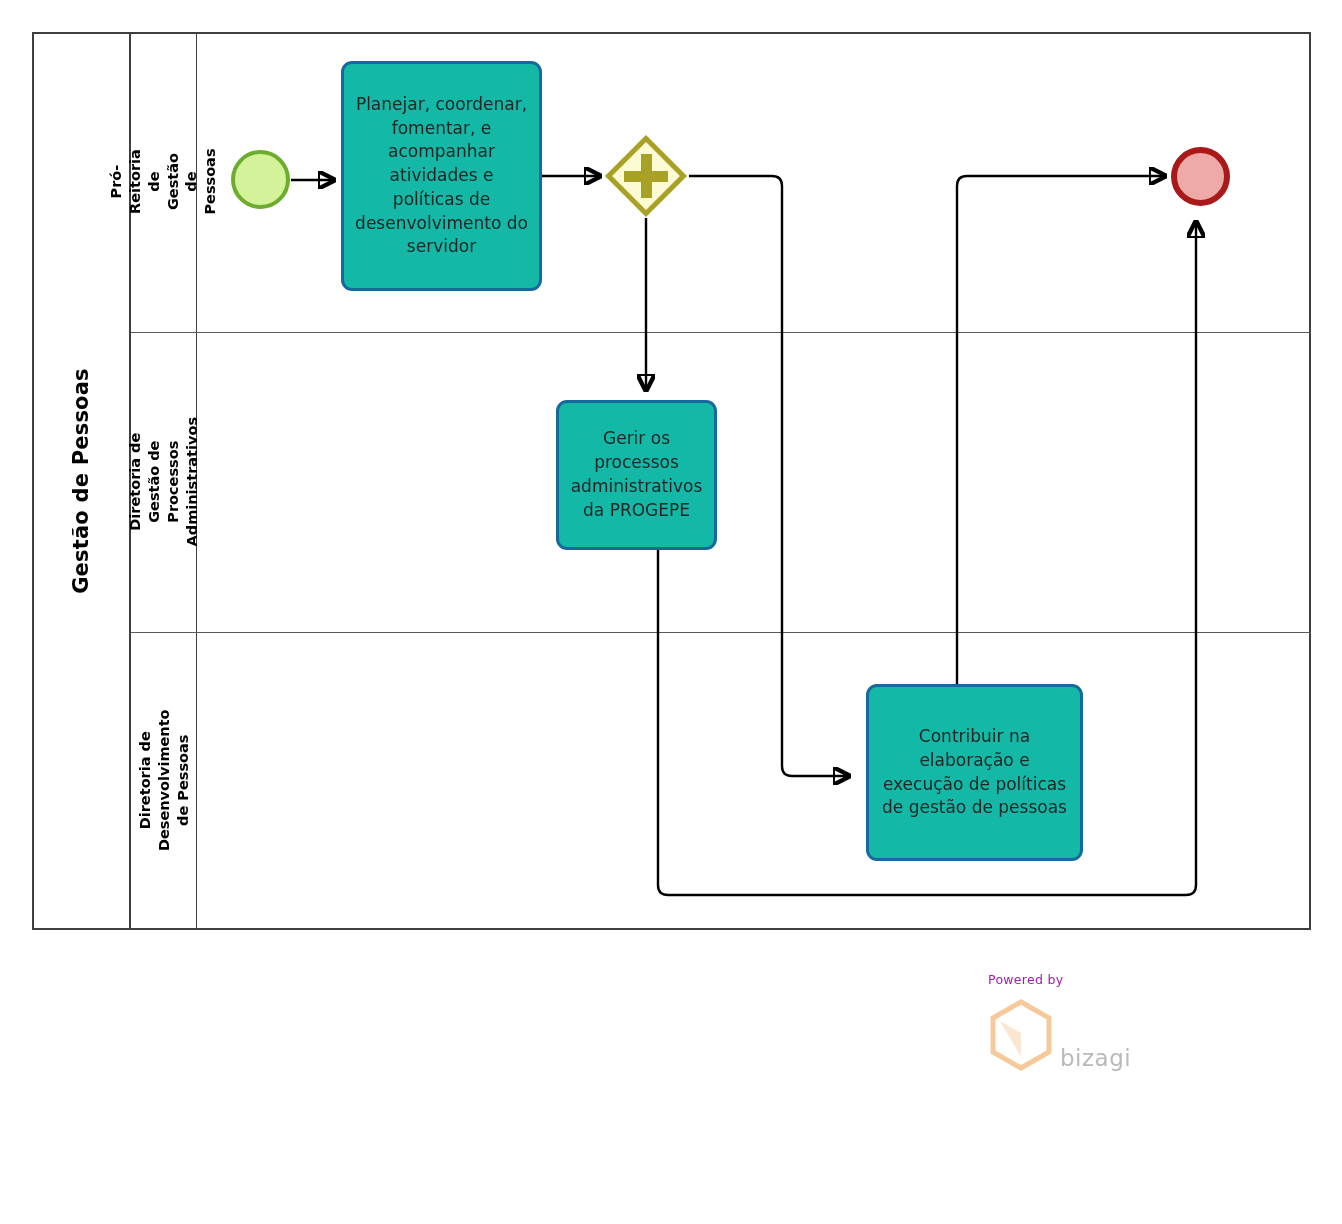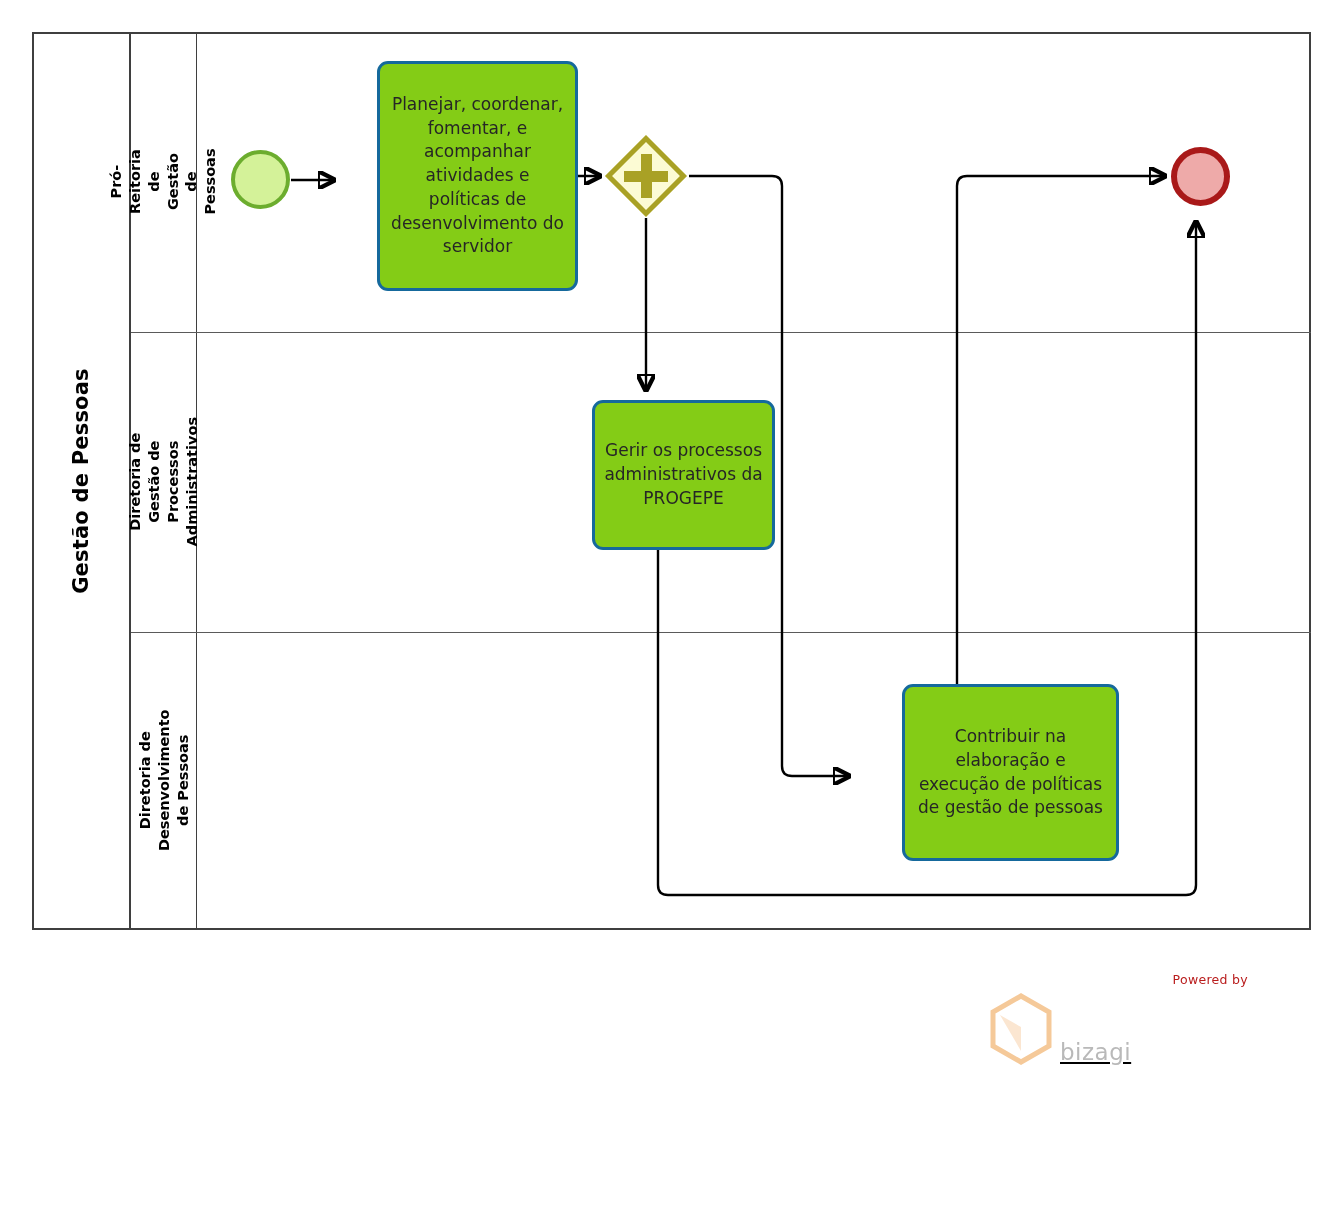--- a/index.html
+++ b/index.html
@@ -46,26 +46,25 @@
   }
   .start-event{
     width:59px;height:59px;border:4px solid #6cad2e;background:#d4f299;
   }
   .end-event{
     width:59px;height:59px;border:6px solid #a91919;background:#eeaaa9;
   }
   .task{
     position:absolute;box-sizing:border-box;
     border:3px solid #15699c;border-radius:11px;
-    background:#84cc16;
+    background:#14b8a6;
     display:flex;align-items:center;justify-content:center;
     text-align:center;
     font-size:17px;color:#262626;line-height:1.40;
     padding:4px 8px;
-    margin-left:36px;
   }
   .gateway{
     position:absolute;width:82px;height:82px;
   }
   .gateway .dia{
     position:absolute;left:50%;top:50%;width:58px;height:58px;
     margin-left:-29px;margin-top:-29px;
     background:#fcfbd4;border:5px solid #a9a125;
     transform:rotate(45deg);box-sizing:border-box;
   }
@@ -74,24 +73,24 @@
   }
   .gateway .plus-h{left:19px;top:36px;width:44px;height:11px;}
   .gateway .plus-v{left:36px;top:19px;width:11px;height:44px;}
 
   
   svg#flows{position:absolute;left:0;top:0;width:1342px;height:1224px;pointer-events:none;}
   svg#flows path,svg#flows line{fill:none;stroke:#000;stroke-width:2.4;}
 
   
   .wm{position:absolute;left:988px;top:972px;width:260px;}
-  .wm-pb{font-size:12.5px;color:#b91c1c;margin-bottom:6px;letter-spacing:.3px;text-align:right;}
+  .wm-pb{font-size:12.5px;color:#a21caf;margin-bottom:12px;letter-spacing:.3px;}
   .wm-row{display:flex;align-items:flex-end;}
   .wm-hex{width:66px;height:72px;margin-right:6px;flex:0 0 auto;}
-  .wm-txt{display:flex;flex-direction:row;line-height:1;text-decoration:underline;}
+  .wm-txt{display:flex;flex-direction:row;line-height:1;}
   .wm-bizagi{font-size:23px;color:#b9b9b9;letter-spacing:.5px;margin-bottom:1px;}
   .wm-modeler{font-size:47px;color:#f5c999;letter-spacing:-.5px;}
 </style>
 </head>
 <body>
 
 <div id="canvas">
 
   <div class="pool"></div>
 
@@ -135,21 +134,21 @@
   <div class="event start-event" style="left:231px;top:150px;"></div>
 
   <div class="task" style="left:341px;top:61px;width:201px;height:230px;">Planejar, coordenar, fomentar, e acompanhar atividades e políticas de desenvolvimento do servidor</div>
 
   <div class="gateway" style="left:605px;top:135px;">
     <div class="dia"></div>
     <div class="plus-h"></div>
     <div class="plus-v"></div>
   </div>
 
-  <div class="task" style="left:556px;top:400px;width:183px;height:150px;">Gerir os processos administrativos da PROGEPE</div>
+  <div class="task" style="left:556px;top:400px;width:161px;height:150px;">Gerir os processos administrativos da PROGEPE</div>
 
   <div class="task" style="left:866px;top:684px;width:217px;height:177px;">Contribuir na elaboração e execução de políticas de gestão de pessoas</div>
 
   <div class="event end-event" style="left:1171px;top:147px;"></div>
 
   <div class="wm">
     <div class="wm-pb">Powered by</div>
     <div class="wm-row">
       <svg class="wm-hex" viewBox="0 0 66 72">
         <polygon points="33,3 61,19 61,53 33,69 5,53 5,19" fill="none" stroke="#f5c999" stroke-width="5"></polygon>

